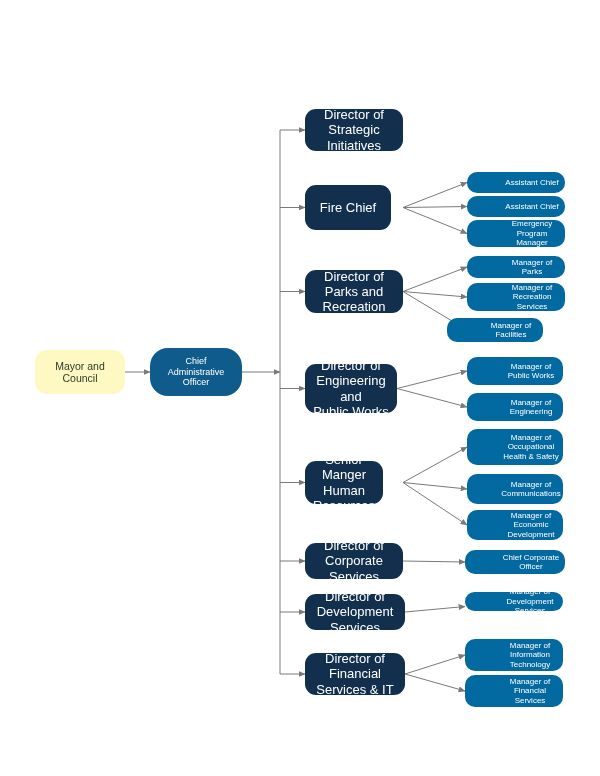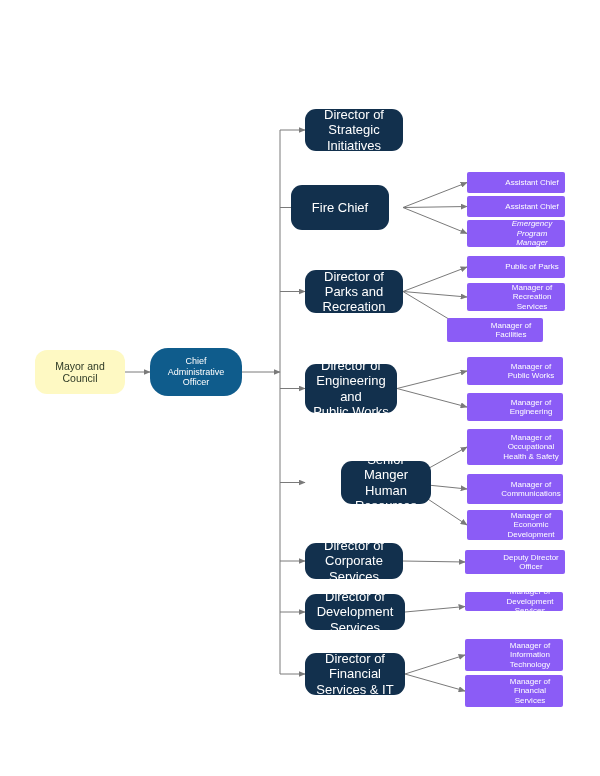--- a/index.html
+++ b/index.html
@@ -48,24 +48,24 @@
     color: #ffffff;
     font-size: 9px;
     border-radius: 18px;
   }
   .node-director {
     background: #12304d;
     color: #ffffff;
     font-size: 13px;
   }
   .node-manager {
-    background: #8b5cf6;
+    background: #0369a1;
     color: #ffffff;
     font-size: 8px;
-    border-radius: 2px;
+    border-radius: 10px;
     padding-left: 36px;
   }
 </style>
 </head>
 <body>
 
 <div id="chart-root">
   <svg id="connector-layer" viewBox="0 0 600 776" xmlns="http://www.w3.org/2000/svg">
     <defs>
       <marker id="arrowhead" markerWidth="7" markerHeight="6" refX="6.4" refY="3" orient="auto" markerUnits="userSpaceOnUse">
@@ -102,50 +102,50 @@
       </g>
   </svg>
   <div id="node-layer">
       <div class="node node-root" style="left: 35px; top: 350px; width: 90px; height: 44px;">Mayor and
 Council</div>
       <div class="node node-exec" style="left: 150px; top: 348px; width: 92px; height: 48px;">Chief
 Administrative
 Officer</div>
       <div class="node node-director" style="left: 305px; top: 109px; width: 98px; height: 42px;">Director of
 Strategic Initiatives</div>
-      <div class="node node-director" style="left: 291px; top: 185px; width: 98px; height: 45px;">Fire Chief</div>
+      <div class="node node-director" style="left: 305px; top: 185px; width: 86px; height: 45px;">Fire Chief</div>
       <div class="node node-manager" style="left: 467px; top: 172px; width: 98px; height: 21px;">Assistant Chief</div>
       <div class="node node-manager" style="left: 467px; top: 196px; width: 98px; height: 21px;">Assistant Chief</div>
-      <div class="node node-manager" style="left: 467px; top: 220px; width: 98px; height: 27px; font-style: italic;">Emergency
+      <div class="node node-manager" style="left: 467px; top: 220px; width: 98px; height: 27px;">Emergency
 Program Manager</div>
       <div class="node node-director" style="left: 305px; top: 270px; width: 98px; height: 43px;">Director of
 Parks and Recreation</div>
-      <div class="node node-manager" style="left: 467px; top: 256px; width: 98px; height: 22px;">Public of Parks</div>
+      <div class="node node-manager" style="left: 467px; top: 256px; width: 98px; height: 22px;">Manager of Parks</div>
       <div class="node node-manager" style="left: 467px; top: 283px; width: 98px; height: 28px;">Manager of
 Recreation Services</div>
       <div class="node node-manager" style="left: 447px; top: 318px; width: 96px; height: 24px;">Manager of Facilities</div>
       <div class="node node-director" style="left: 305px; top: 364px; width: 92px; height: 49px;">Director of
 Engineering and
 Public Works</div>
       <div class="node node-manager" style="left: 467px; top: 357px; width: 96px; height: 28px;">Manager of
 Public Works</div>
       <div class="node node-manager" style="left: 467px; top: 393px; width: 96px; height: 28px;">Manager of
 Engineering</div>
-      <div class="node node-director" style="left: 305px; top: 461px; width: 90px; height: 43px; margin-left: 36px;">Senior Manger
+      <div class="node node-director" style="left: 305px; top: 461px; width: 78px; height: 43px;">Senior Manger
 Human Resources</div>
       <div class="node node-manager" style="left: 467px; top: 429px; width: 96px; height: 36px;">Manager of
 Occupational
 Health &amp; Safety</div>
       <div class="node node-manager" style="left: 467px; top: 474px; width: 96px; height: 30px;">Manager of
 Communications</div>
       <div class="node node-manager" style="left: 467px; top: 510px; width: 96px; height: 30px;">Manager of
 Economic Development</div>
       <div class="node node-director" style="left: 305px; top: 543px; width: 98px; height: 36px;">Director of
 Corporate Services</div>
-      <div class="node node-manager" style="left: 465px; top: 550px; width: 100px; height: 24px;">Deputy Director Officer</div>
+      <div class="node node-manager" style="left: 465px; top: 550px; width: 100px; height: 24px;">Chief Corporate Officer</div>
       <div class="node node-director" style="left: 305px; top: 594px; width: 100px; height: 36px;">Director of
 Development Services</div>
       <div class="node node-manager" style="left: 465px; top: 592px; width: 98px; height: 19px;">Manager of Development
 Services</div>
       <div class="node node-director" style="left: 305px; top: 653px; width: 100px; height: 42px;">Director of
 Financial Services &amp; IT</div>
       <div class="node node-manager" style="left: 465px; top: 639px; width: 98px; height: 32px;">Manager of
 Information Technology</div>
       <div class="node node-manager" style="left: 465px; top: 675px; width: 98px; height: 32px;">Manager of
 Financial Services</div>

